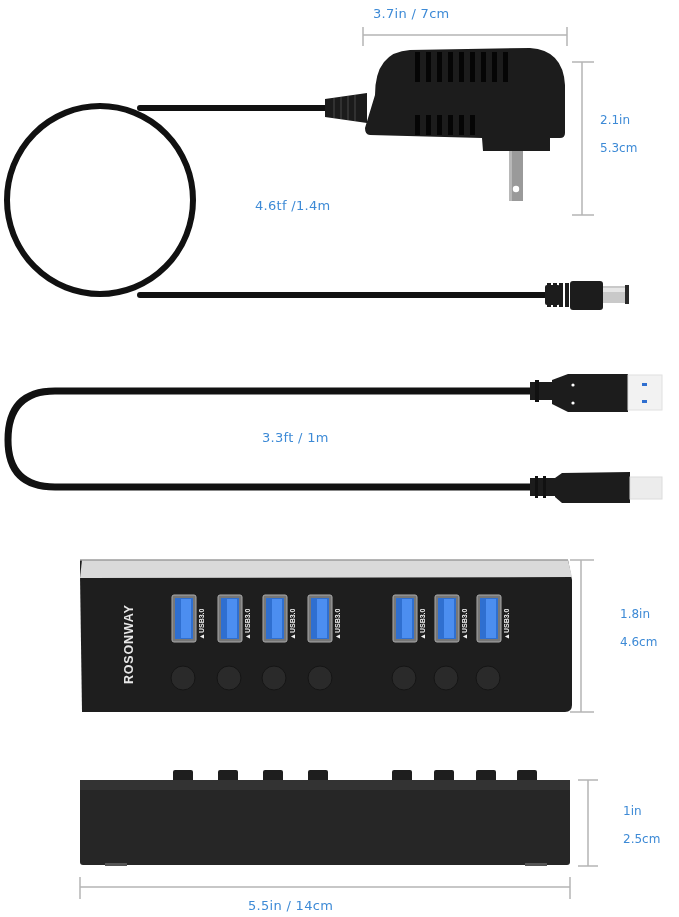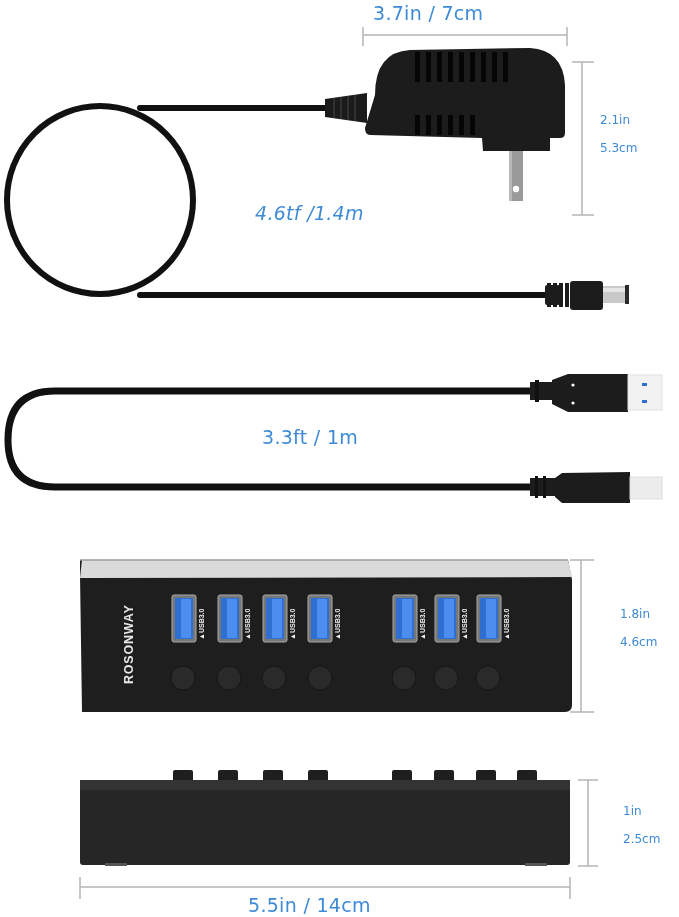--- a/index.html
+++ b/index.html
@@ -1,17 +1,17 @@
 <!DOCTYPE html>
 <html><head>
   <meta charset="utf-8">
   <style>
     html, body { margin: 0; padding: 0; background: #ffffff; }
     body { width: 679px; height: 917px; position: relative; overflow: hidden; font-family: "DejaVu Sans", sans-serif; }
-    .dim { position: absolute; color: #3d8ad6; font-size: 19px; line-height: 27px; white-space: nowrap; letter-spacing: 0.3px; }
+    .dim { position: absolute; color: #3d8ad6; font-size: 13px; line-height: 27px; white-space: nowrap; letter-spacing: 0.3px; }
     .dim-block { position: absolute; color: #3d8ad6; font-size: 12px; line-height: 28px; }
     .dim-block span { display: block; }
     svg.art { position: absolute; left: 0; top: 0; }
     .brand { position: absolute; color: #e8e8e8; font-family: "Liberation Sans", sans-serif; font-size: 12.5px; font-weight: bold; transform-origin: 0 0; transform: rotate(-90deg); letter-spacing: 0.8px; white-space: nowrap; }
     .usb-label { position: absolute; color: #f0f0f0; font-family: "Liberation Sans", sans-serif; font-size: 7px; font-weight: bold; transform-origin: 0 0; transform: rotate(-90deg); white-space: nowrap; }
   </style>
 </head>
 <body>
 
 <svg class="art" width="679" height="917" viewBox="0 0 679 917">
@@ -196,21 +196,21 @@
     <line x1="80" y1="877" x2="80" y2="899"></line>
     <line x1="570" y1="877" x2="570" y2="899"></line>
   </g>
 </svg>
 
 <div class="dim" style="left:373px; top:0px;">3.7in / 7cm</div>
 <div class="dim-block" style="left:600px; top:106px;">
   <span>2.1in</span>
   <span>5.3cm</span>
 </div>
-<div class="dim" style="left:255px; top:200px;font-style:italic;">4.6tf /1.4m</div>
+<div class="dim" style="left:255px; top:192px;">4.6tf /1.4m</div>
 
 <div class="dim" style="left:262px; top:424px;">3.3ft / 1m</div>
 
 <div class="brand" style="left:122px; top:684px;">ROSONWAY</div>
 <div class="usb-label" style="left:198px; top:640px;">▲USB3.0</div>
 <div class="usb-label" style="left:244px; top:640px;">▲USB3.0</div>
 <div class="usb-label" style="left:289px; top:640px;">▲USB3.0</div>
 <div class="usb-label" style="left:334px; top:640px;">▲USB3.0</div>
 <div class="usb-label" style="left:419px; top:640px;">▲USB3.0</div>
 <div class="usb-label" style="left:461px; top:640px;">▲USB3.0</div>

